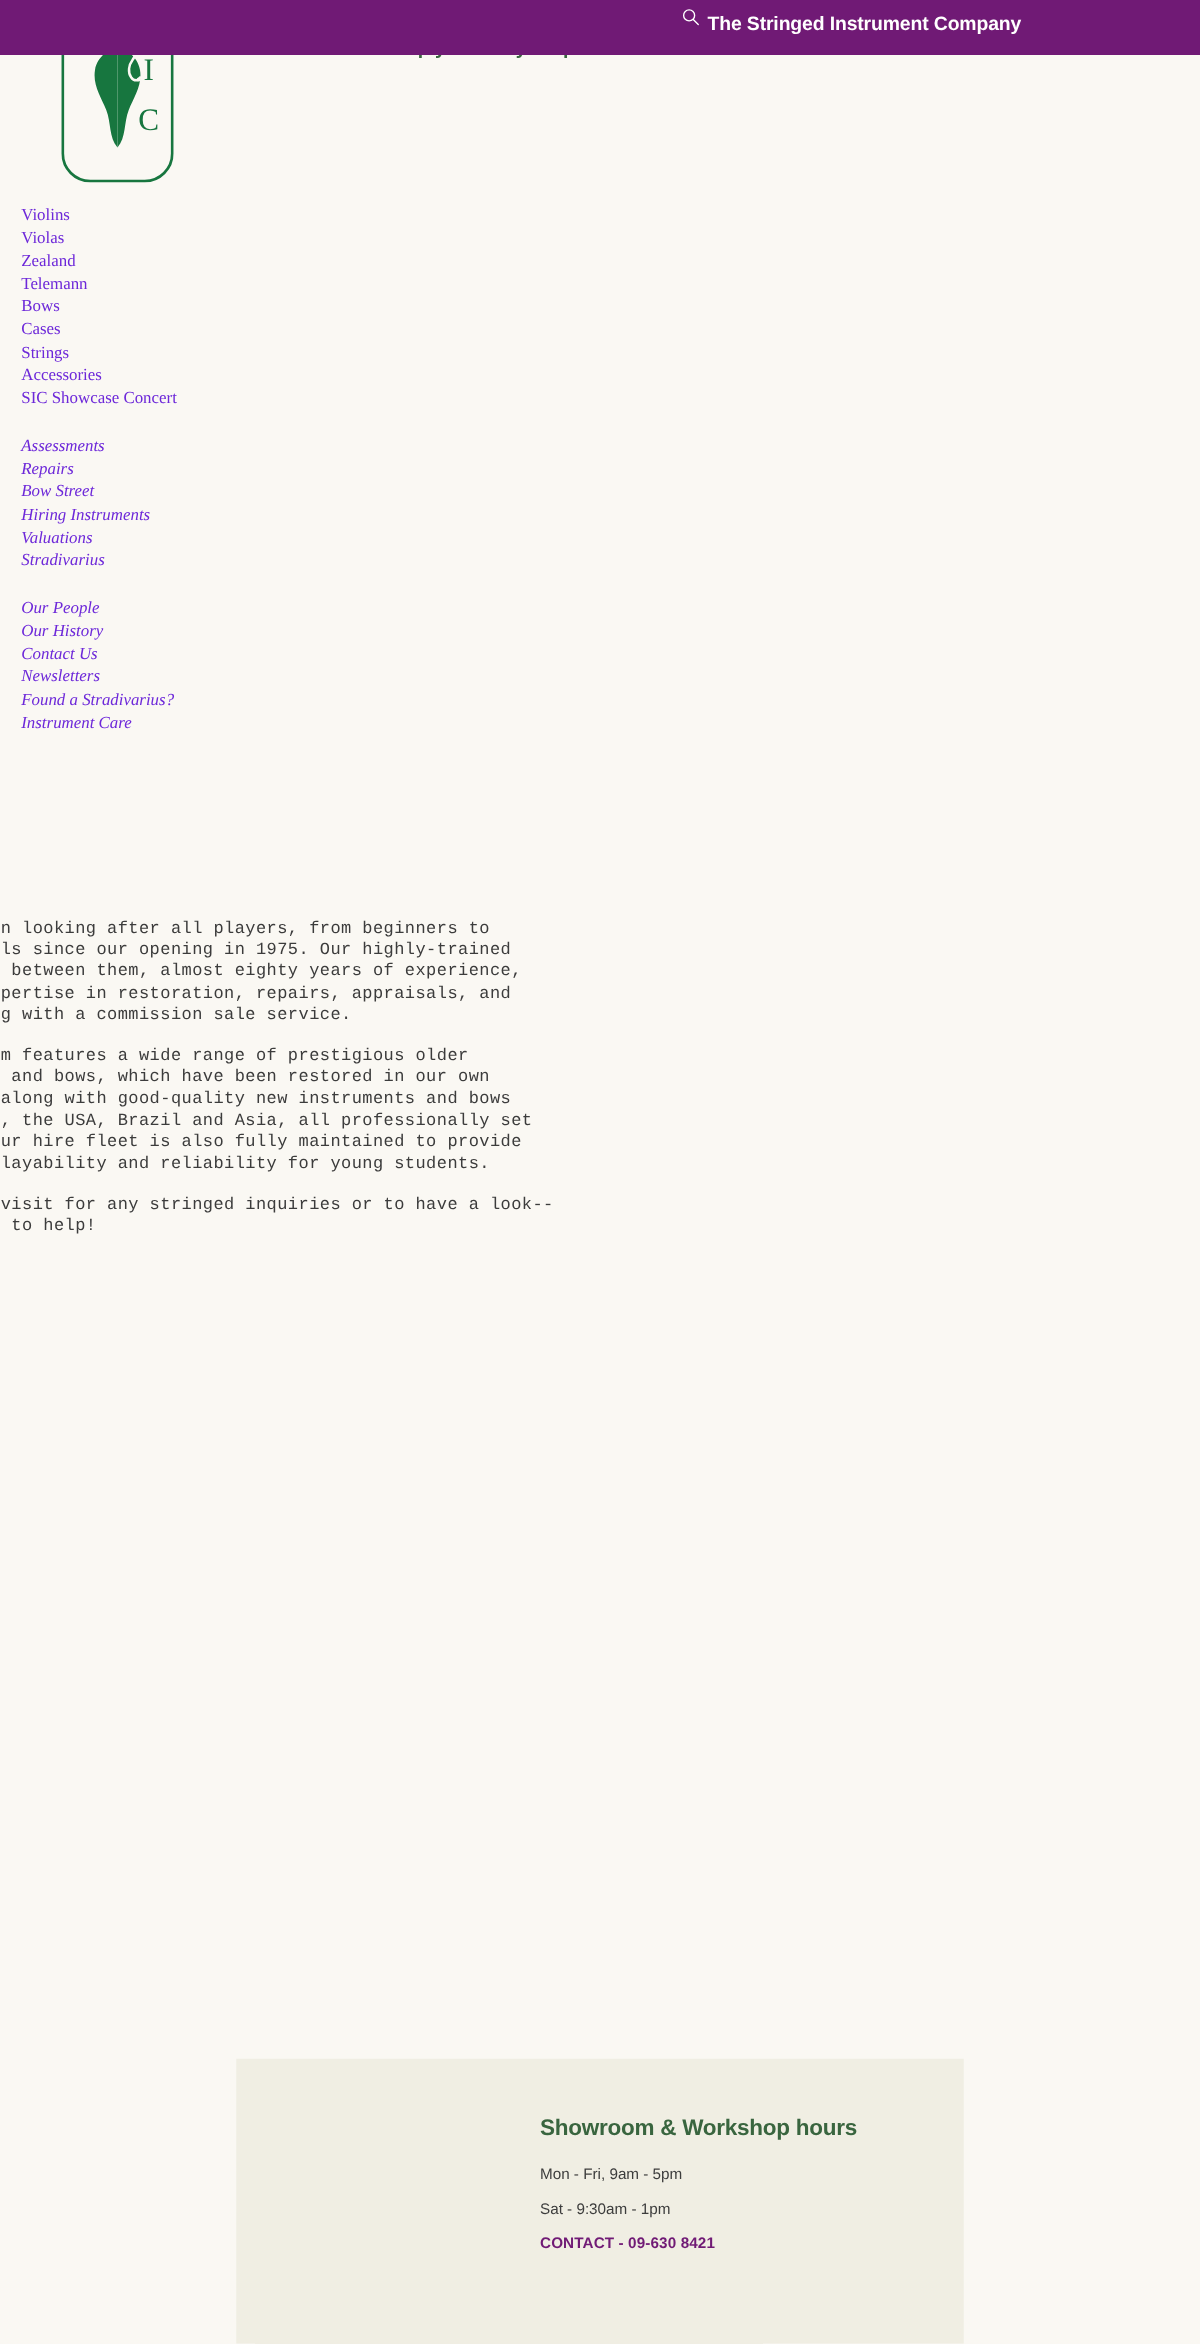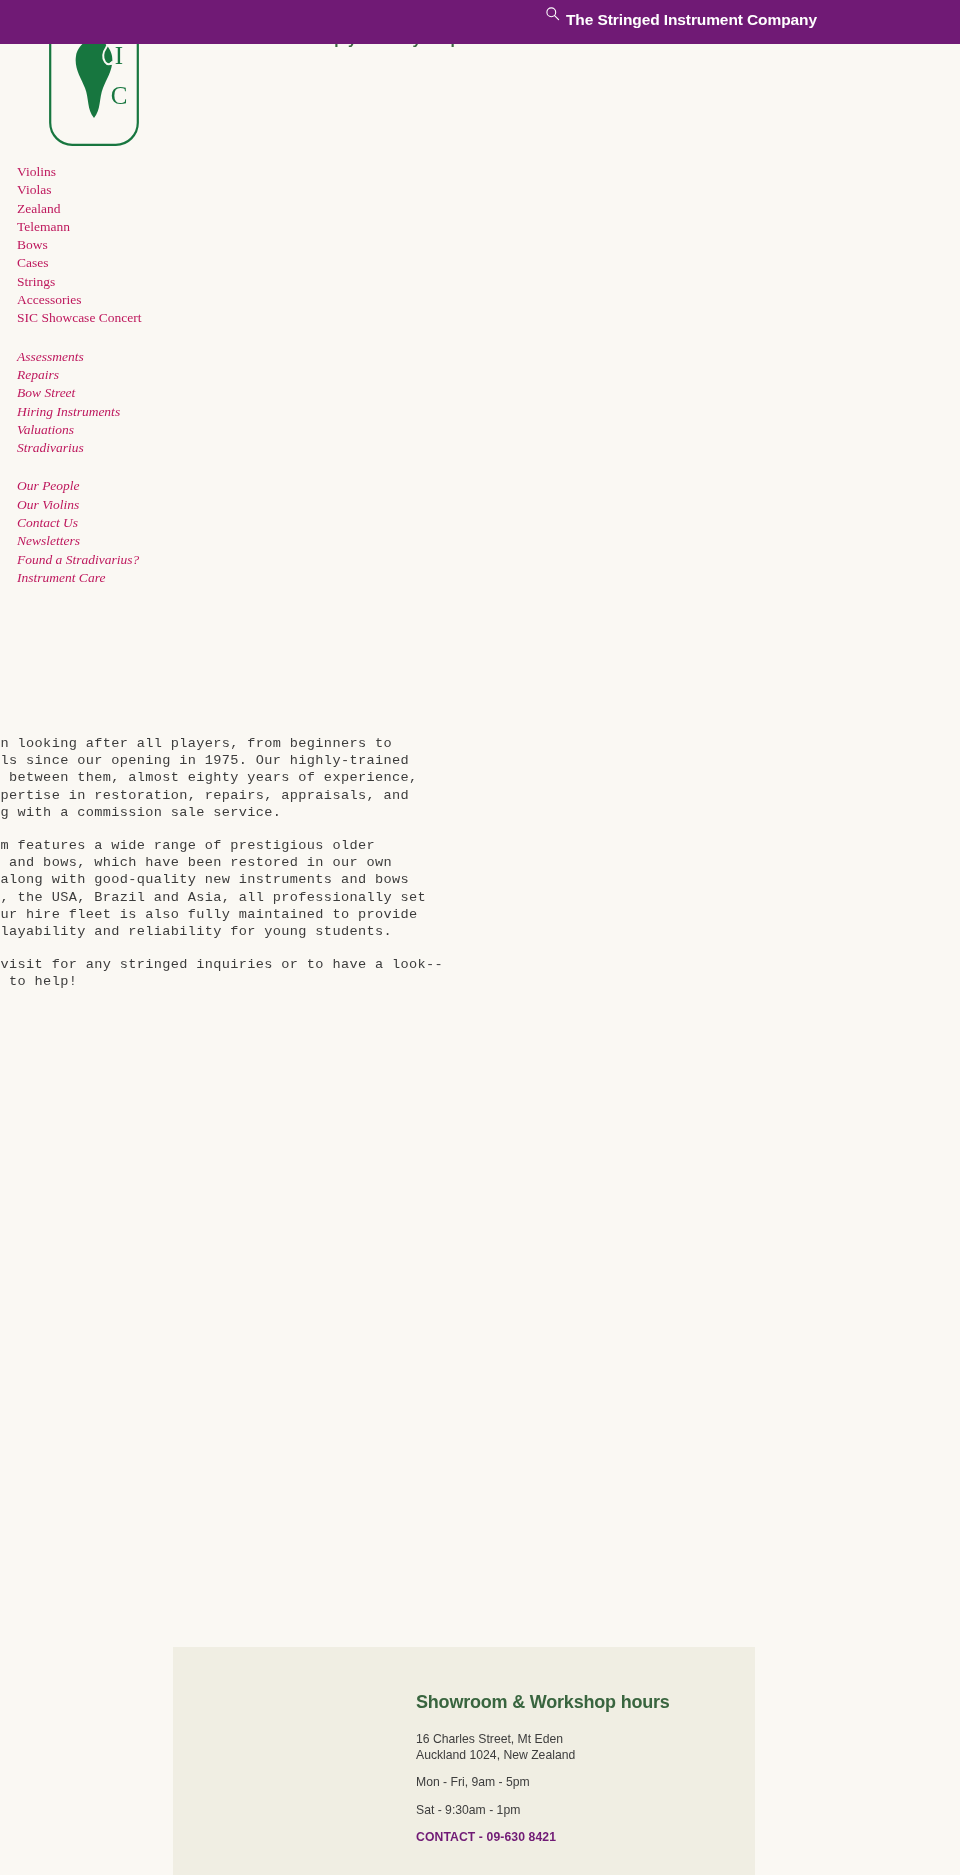--- a/index.html
+++ b/index.html
@@ -78,21 +78,21 @@
     left: 0;
     top: 163px;
     width: 190px;
   }
   .nav-group { margin-bottom: 0; }
   .nav-group + .nav-group { margin-top: 20px; font-style: italic; }
   .nav-item {
     display: block;
     font-family: "Liberation Serif", serif;
     font-size: 13.5px;
-    color: #be185d;
+    color: #6d28d9;
     line-height: 18.3px;
     padding-left: 17px;
     text-decoration: none;
     cursor: pointer;
     white-space: nowrap;
   }
 
   
   .content {
     position: absolute;
@@ -112,21 +112,21 @@
     color: #3C3C3C;
     letter-spacing: 0.35px;
     margin-bottom: 16px;
     white-space: pre-wrap;
   }
   .body-para:last-child { margin-bottom: 0; }
 
   
   .footer-panel {
     position: absolute;
-    left: 173px;
+    left: 189px;
     top: 1647px;
     width: 582px;
     height: 228px;
     background: #F0EEE3;
   }
   .footer-content {
     position: absolute;
     left: 243px;
     top: 45px;
     width: 330px;
@@ -219,45 +219,41 @@
     <a class="nav-item">Assessments</a>
     <a class="nav-item">Repairs</a>
     <a class="nav-item">Bow Street</a>
     <a class="nav-item">Hiring Instruments</a>
     <a class="nav-item">Valuations</a>
     <a class="nav-item">Stradivarius</a>
   </div>
 
   <div class="nav-group">
     <a class="nav-item">Our People</a>
-    <a class="nav-item">Our Violins</a>
+    <a class="nav-item">Our History</a>
     <a class="nav-item">Contact Us</a>
     <a class="nav-item">Newsletters</a>
     <a class="nav-item">Found a Stradivarius?</a>
     <a class="nav-item">Instrument Care</a>
   </div>
 
 </nav>
 
 <main class="content">
   <div class="content-inner">
     <p class="body-para">We have been looking after all players, from beginners to professionals since our opening in 1975. Our highly-trained staff have, between them, almost eighty years of experience, offering expertise in restoration, repairs, appraisals, and sales, along with a commission sale service.</p>
     <p class="body-para">Our showroom features a wide range of prestigious older instruments and bows, which have been restored in our own workshops, along with good-quality new instruments and bows from Europe, the USA, Brazil and Asia, all professionally set up by us. Our hire fleet is also fully maintained to provide excellent playability and reliability for young students.</p>
     <p class="body-para">Come in to visit for any stringed inquiries or to have a look--we are here to help!</p>
   </div>
 </main>
 
 <footer class="footer-panel">
   <div class="footer-content">
     <div class="footer-heading">Showroom &amp; Workshop hours</div>
 
-    <div class="footer-block">
-      <div class="footer-line">16 Charles Street, Mt Eden</div>
-      <div class="footer-line">Auckland 1024, New Zealand</div>
-    </div>
 
     <div class="footer-block">
       <div class="footer-line">Mon - Fri, 9am - 5pm</div>
     </div>
 
     <div class="footer-block">
       <div class="footer-line">Sat - 9:30am - 1pm</div>
     </div>
 
     <div class="footer-block">

